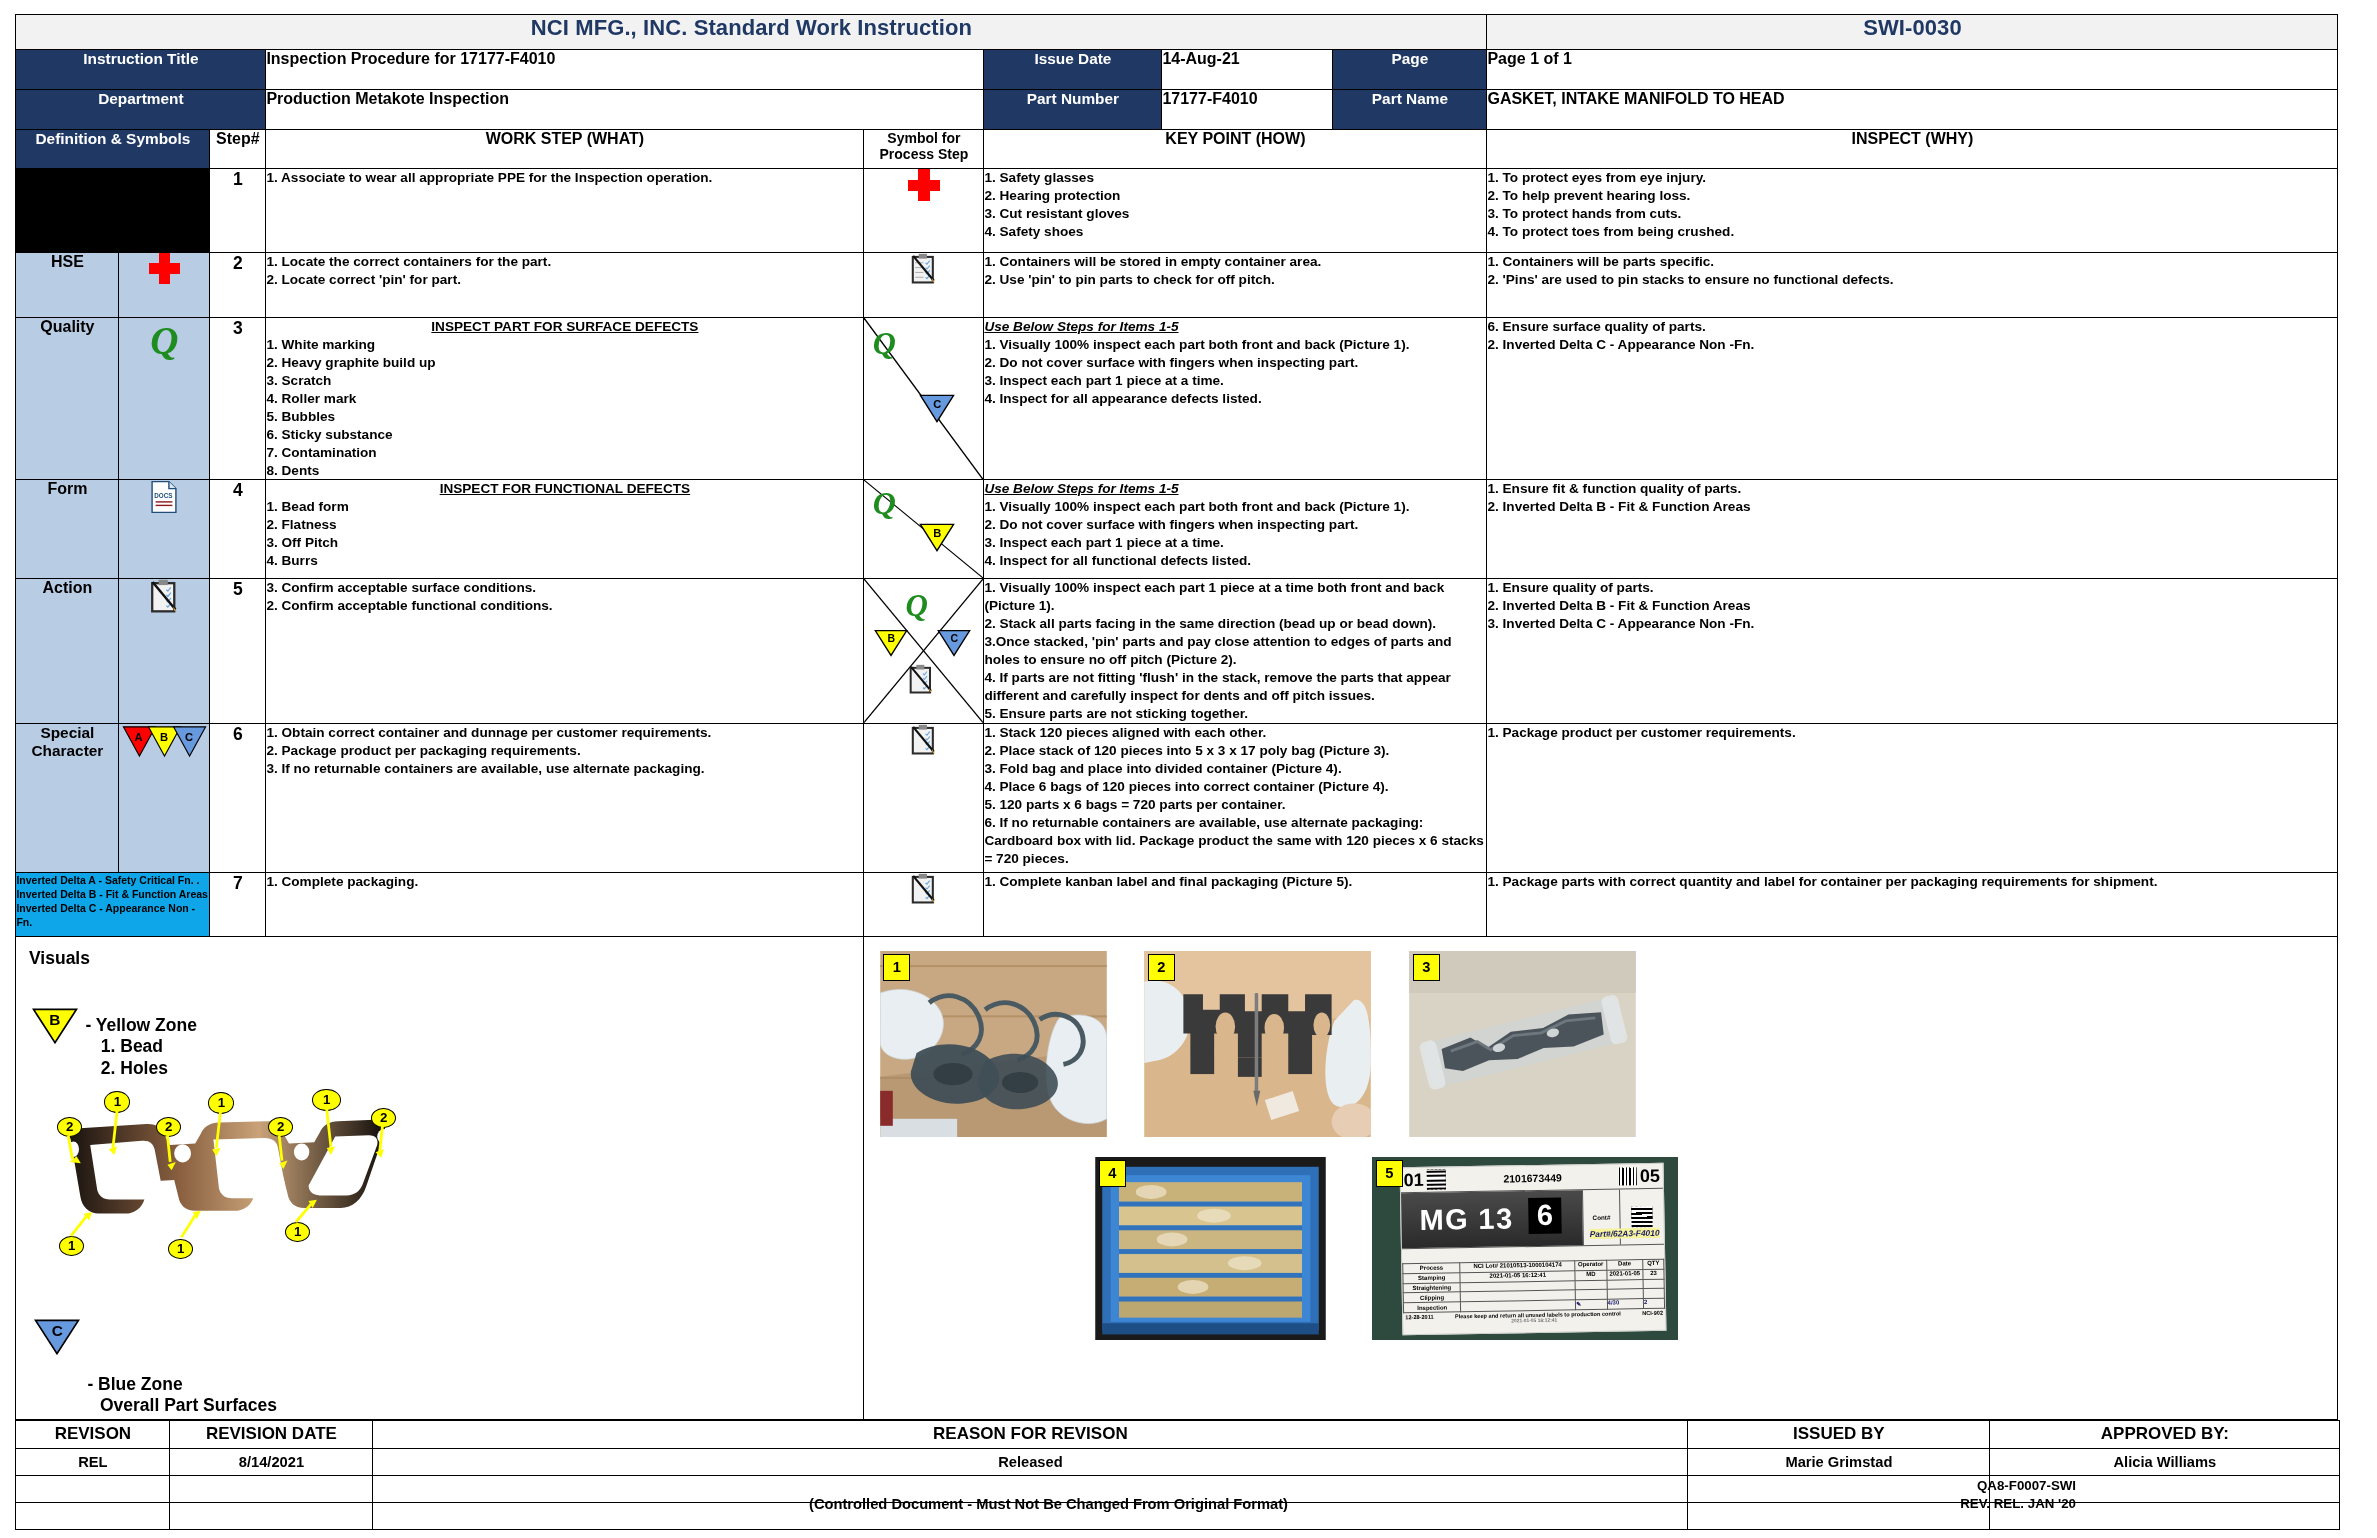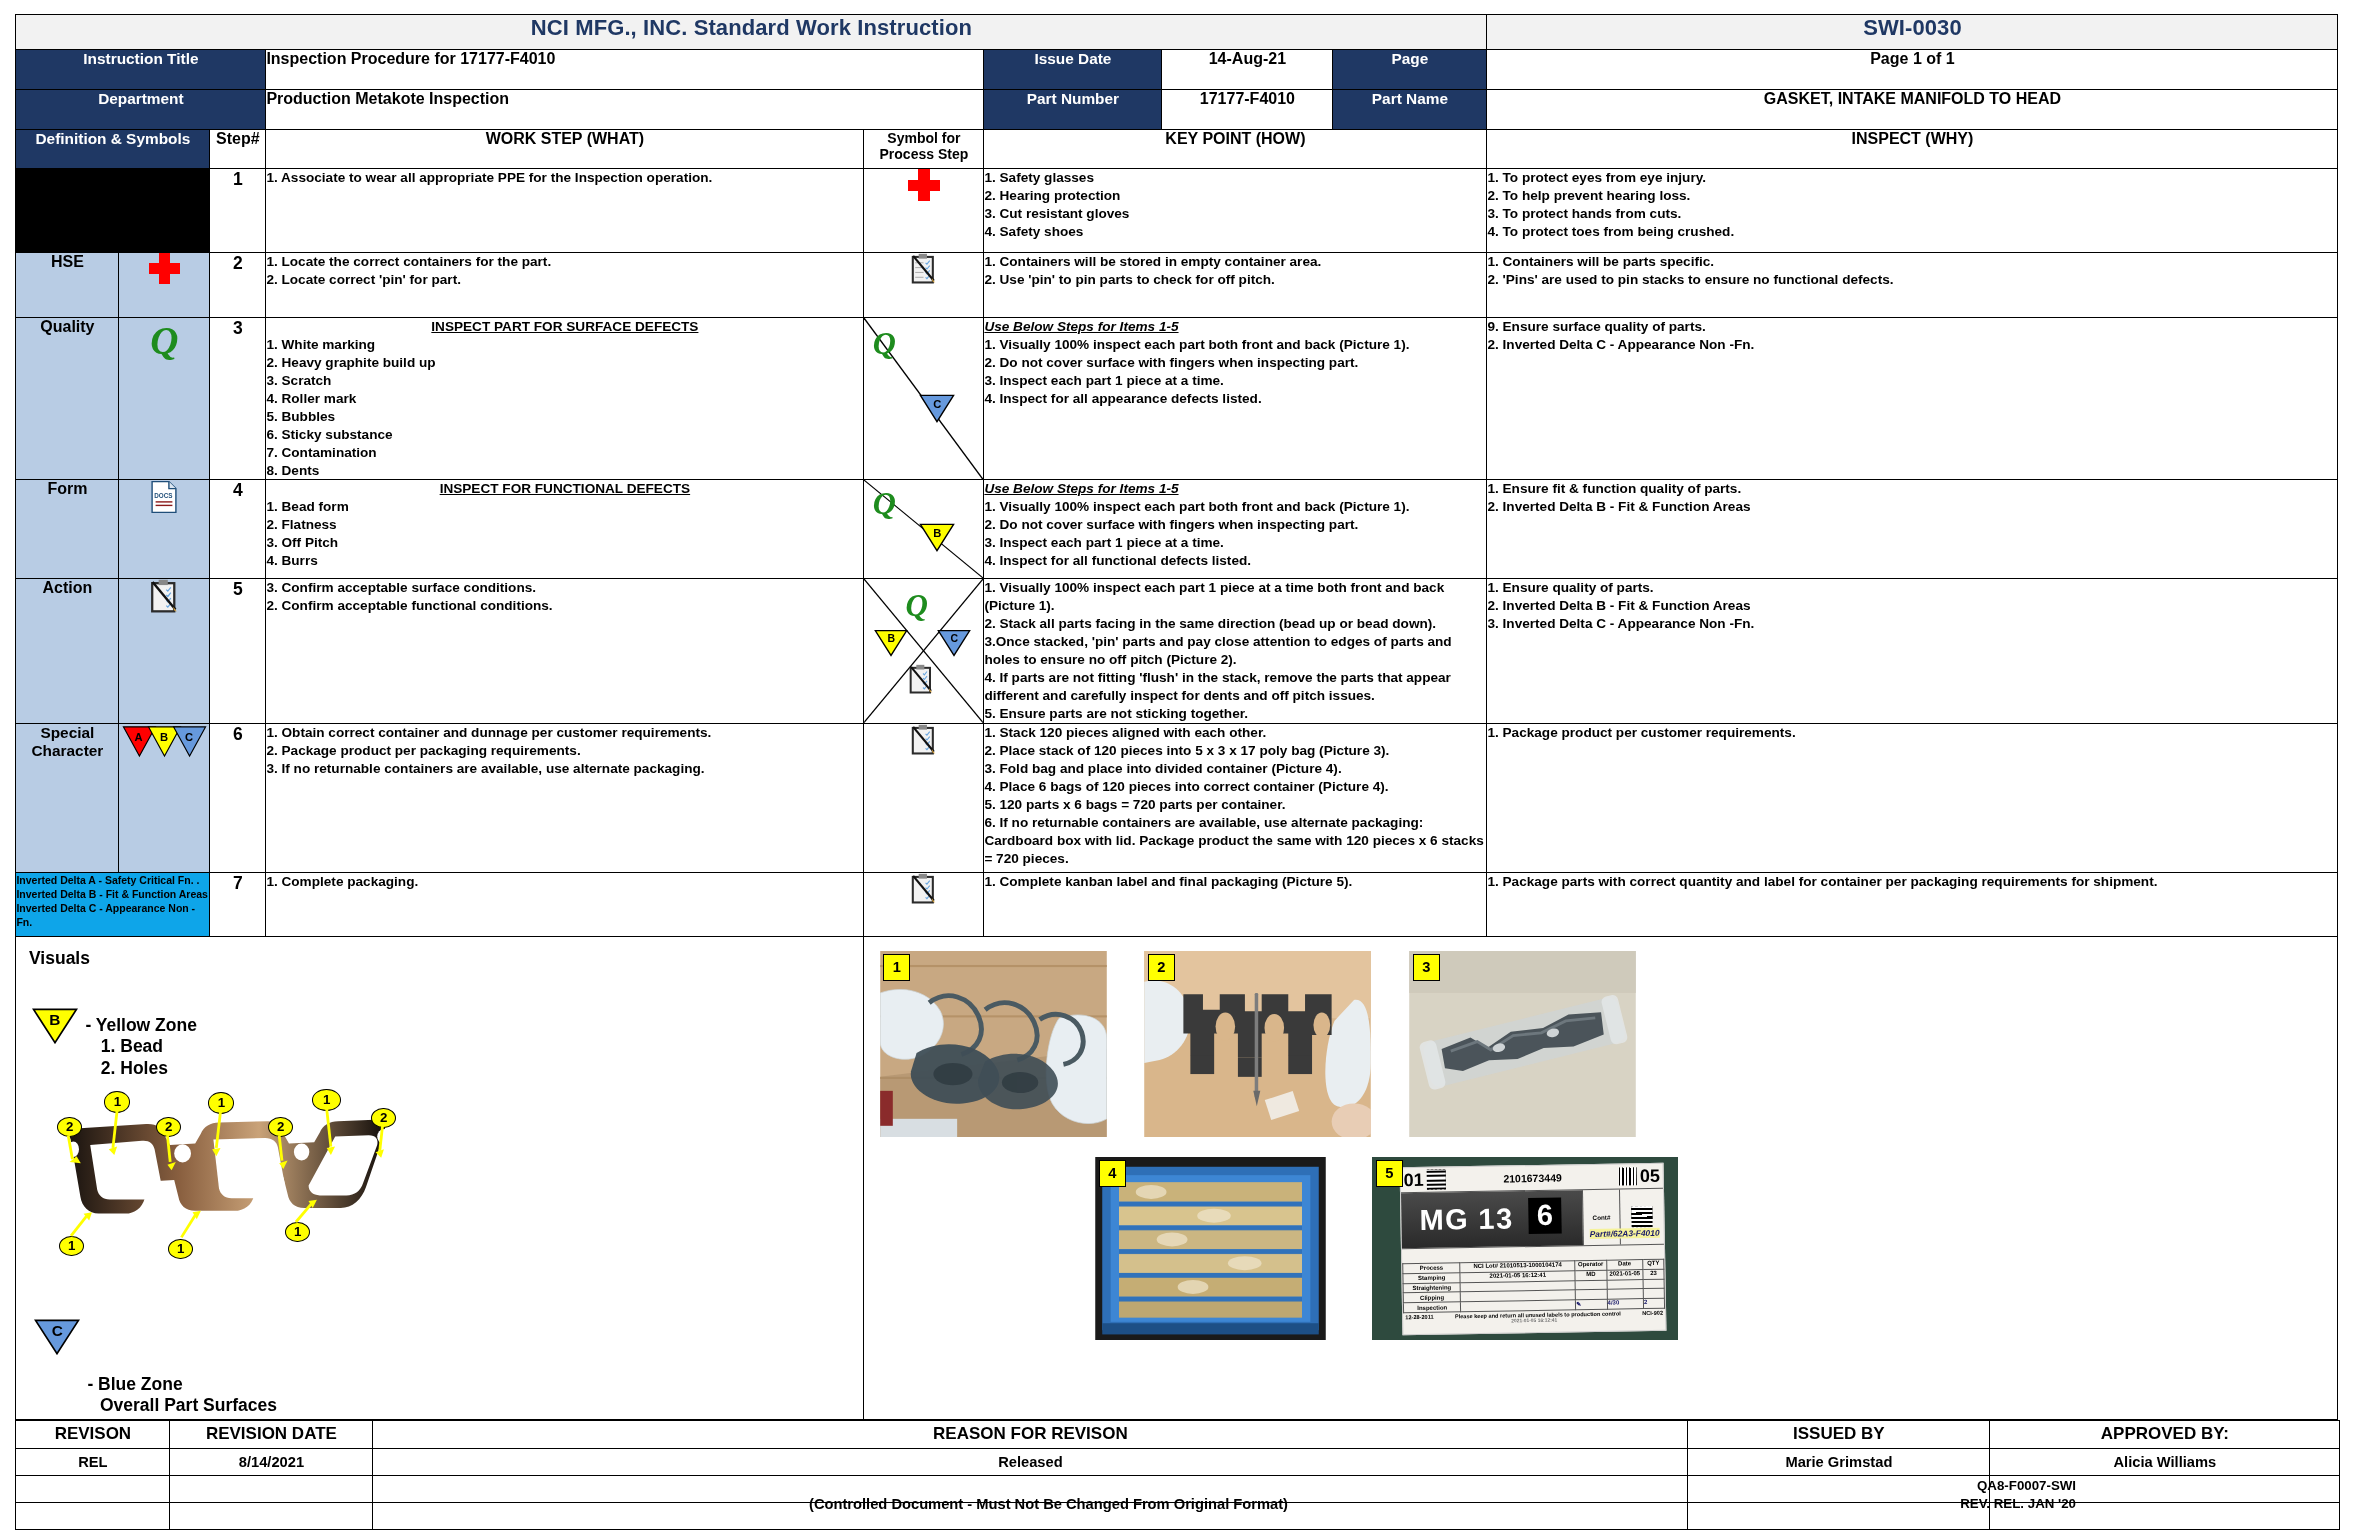--- a/index.html
+++ b/index.html
@@ -3,21 +3,21 @@
 <meta charset="utf-8">
 <style>
   html,body{margin:0;padding:0;background:#fff;}
   body{width:2377px;height:1538px;font-family:"Liberation Sans",sans-serif;color:#000;}
   .page{position:relative;width:2097px;height:1538px;box-sizing:border-box;padding:14px 7px;}
   table.swi{border-collapse:collapse;table-layout:fixed;width:2323px;margin-left:8.4px;}
   table.swi td,table.swi th{border:1.4px solid #000;vertical-align:top;padding:0;}
   .navy{background:#1F3864;color:#fff;font-weight:bold;text-align:center;vertical-align:middle;}
   .lightgray{background:#F2F2F2;color:#1F3864;font-weight:bold;text-align:center;vertical-align:middle;font-size:22px;letter-spacing:0.1px;}
   .bluecell{background:#B8CCE4;text-align:center;vertical-align:middle;font-weight:bold;}
-  .ctr{text-align:center;vertical-align:middle;}
+  .ctr{vertical-align:middle;}
   .hdrlabel{font-size:15.4px;}
   .valcell{font-weight:bold;font-size:16px;vertical-align:middle;}
   .valleft{padding-left:9.8px;text-align:left;}
   .colhdr{text-align:center;vertical-align:middle;font-weight:bold;font-size:16px;background:#fff;}
   .cellbody{font-size:13.6px;font-weight:bold;line-height:1.32;padding:4.2px 5.6px 2.8px 5.6px;}
   .cellbody .u{text-decoration:underline;text-align:center;}
   .cellbody .ital{font-style:italic;text-decoration:underline;}
   .stepnum{text-align:center;vertical-align:middle;font-weight:bold;font-size:17.5px;}
   .blackcell{background:#000;}
   .symcell{position:relative;text-align:center;vertical-align:middle;}
@@ -202,21 +202,21 @@
         </div>
       </td>
       <td colspan="3" class="cellbody">
         <div class="ital">Use Below Steps for Items  1-5</div>
         <div>1. Visually 100% inspect each part both front and back (Picture 1).</div>
         <div>2. Do not cover surface with fingers when inspecting part.</div>
         <div>3. Inspect each part 1 piece at a time.</div>
         <div>4. Inspect for all appearance defects listed.</div>
       </td>
       <td colspan="2" class="cellbody">
-        <div>9. Ensure surface quality of parts.</div>
+        <div>6. Ensure surface quality of parts.</div>
         <div>2. Inverted Delta C  - Appearance Non -Fn.</div>
       </td>
     </tr>
 
     <tr>
       <td class="bluecell" style="height:98px;font-size:16px">Form</td>
       <td class="bluecell">
         <span>
           <svg width="28" height="34" viewBox="0 0 40 48">
                 <path d="M3 2 H27 L37 12 V46 H3 Z" fill="#fff" stroke="#1F4E79" stroke-width="2"></path>

